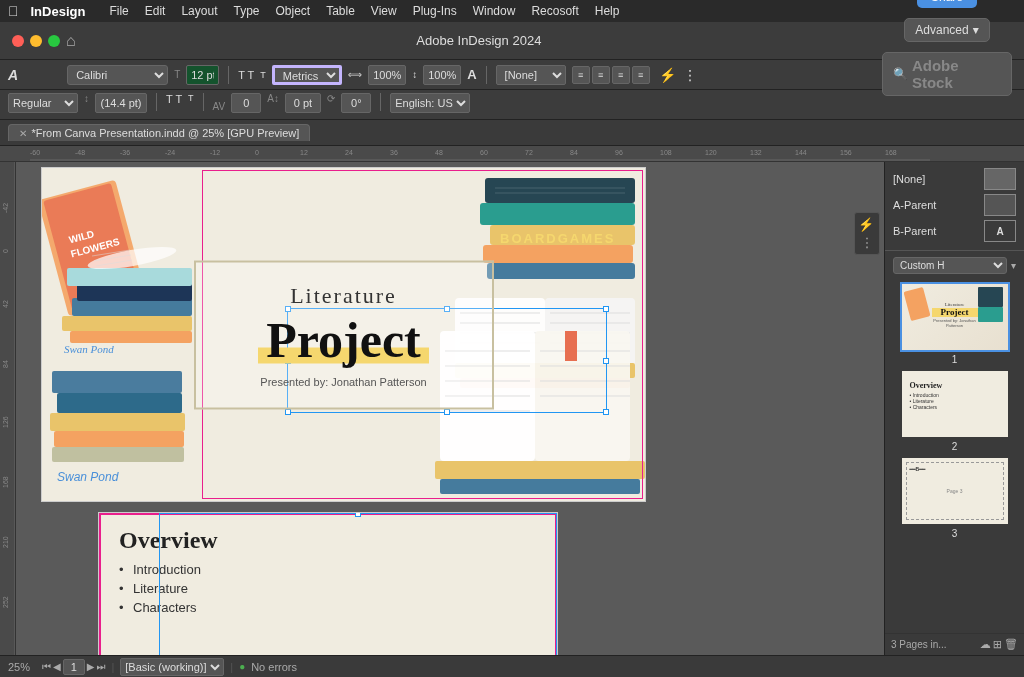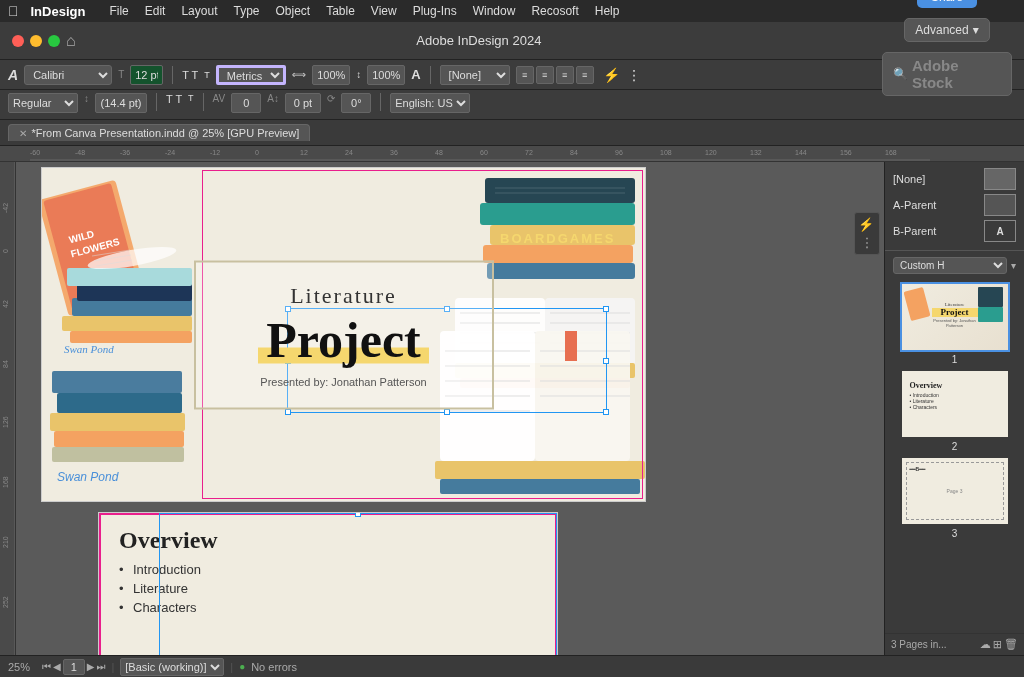--- a/index.html
+++ b/index.html
@@ -23,21 +23,21 @@
     .title-right { display: flex; align-items: center; gap: 10px; flex-direction: column; }
     .share-btn { background: #4a90e2; color: #fff; border: none; border-radius: 5px; padding: 4px 14px; font-size: 12px; cursor: pointer; }
     .advanced-btn { background: #555; color: #ddd; border: 1px solid #666; border-radius: 5px; padding: 4px 10px; font-size: 12px; cursor: pointer; display: flex; align-items: center; gap: 4px; }
     .stock-search { background: #555; color: #aaa; border: 1px solid #666; border-radius: 5px; padding: 4px 10px; font-size: 12px; display: flex; align-items: center; gap: 4px; width: 130px; }
 
     
     .toolbar { background: #3c3c3c; border-bottom: 1px solid #222; padding: 3px 8px; display: flex; align-items: center; gap: 6px; height: 30px; }
     .toolbar select, .toolbar input { background: #555; border: 1px solid #666; color: #ddd; border-radius: 3px; padding: 1px 4px; font-size: 11px; height: 20px; }
     .toolbar input[type=text] { width: 50px; }
     .toolbar-sep { width: 1px; background: #666; height: 18px; margin: 0 3px; }
-    .font-select { width: 88px; }
+    .font-select { width: 101px; margin-left: 43px; }
 
     
     #tab-bar { background: #3a3a3a; border-bottom: 1px solid #222; padding: 2px 8px; display: flex; align-items: center; gap: 4px; height: 26px; }
     .tab { background: #555; color: #ddd; border-radius: 4px 4px 0 0; padding: 2px 10px; font-size: 11px; display: flex; align-items: center; gap: 4px; border: 1px solid #666; border-bottom: none; }
     .tab-close { color: #aaa; cursor: pointer; font-size: 10px; }
 
     
     #ruler-h { background: #4a4a4a; height: 16px; border-bottom: 1px solid #333; display: flex; align-items: center; padding: 0 2px; overflow: hidden; position: relative; }
 
     
@@ -140,21 +140,21 @@
 <div class="toolbar2">
   <select style="background:#555;border:1px solid #666;color:#ddd;border-radius:2px;font-size:11px;height:20px;width:70px;">
     <option>Regular</option>
   </select>
   <span style="color:#888;font-size:10px;">↕</span>
   <input type="text" value="(14.4 pt)" style="width: 52px; background: rgb(85, 85, 85); border: 1px solid rgb(102, 102, 102); color: rgb(221, 221, 221); border-radius: 2px; font-size: 11px; text-align: center; height: 20px;">
   <div class="toolbar-sep"></div>
   <span style="color:#ddd;font-size:11px;">T T</span>
   <span style="color:#ddd;font-size:9px;">T</span>
   <div class="toolbar-sep"></div>
-  <span style="color:#888;font-size:10px;">AV</span>
+  <span style="color:#888;font-size:10px;margin-top:8px;">AV</span>
   <input type="text" value="0" style="width: 30px; background: rgb(85, 85, 85); border: 1px solid rgb(102, 102, 102); color: rgb(221, 221, 221); border-radius: 2px; font-size: 11px; text-align: center; height: 20px;">
   <span style="color:#888;font-size:10px;">A↕</span>
   <input type="text" value="0 pt" style="width: 36px; background: rgb(85, 85, 85); border: 1px solid rgb(102, 102, 102); color: rgb(221, 221, 221); border-radius: 2px; font-size: 11px; text-align: center; height: 20px;">
   <span style="color:#888;font-size:10px;">⟳</span>
   <input type="text" value="0°" style="width: 30px; background: rgb(85, 85, 85); border: 1px solid rgb(102, 102, 102); color: rgb(221, 221, 221); border-radius: 2px; font-size: 11px; text-align: center; height: 20px;">
   <div class="toolbar-sep"></div>
   <select style="background:#555;border:1px solid #666;color:#ddd;border-radius:2px;font-size:11px;height:20px;width:80px;">
     <option>English: USA</option>
   </select>
 </div>

